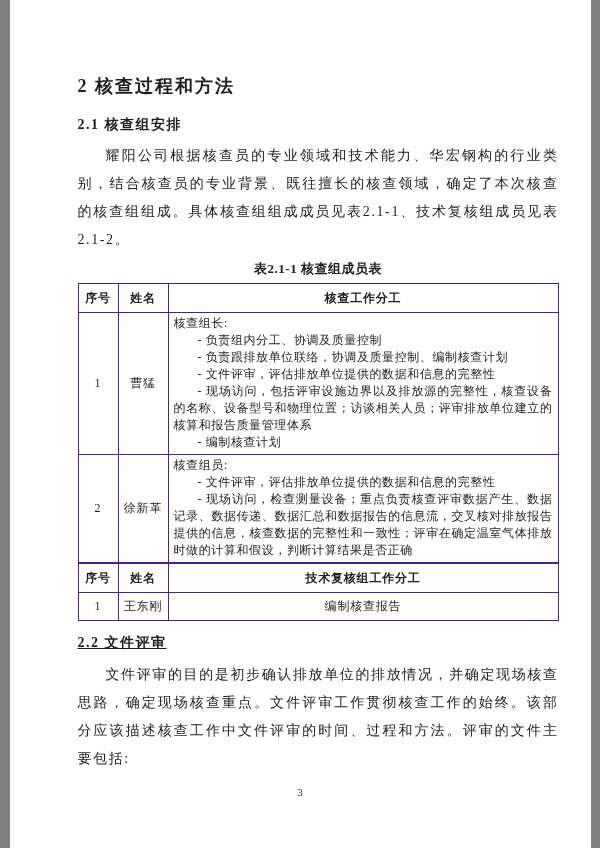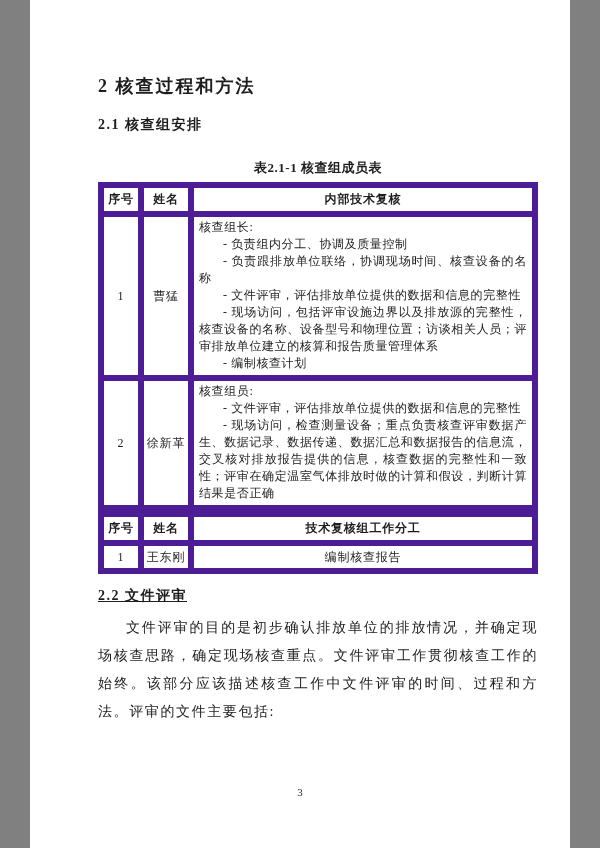--- a/index.html
+++ b/index.html
@@ -1,40 +1,40 @@
 <!DOCTYPE html>
 <html><head>
 <meta charset="utf-8">
 <style>
   * { margin: 0; padding: 0; box-sizing: border-box; }
   html, body { background: #808080; }
   .page {
     position: relative;
-    width: 540px;
+    width: 581px;
     height: 848px;
     margin: 0 auto;
     background: #ffffff;
     font-family: "Liberation Serif", "DejaVu Serif", serif;
     color: #1d1d1d;
     padding: 74px 32px 0 68px;
     overflow: hidden;
   }
   .doc-title {
     font-size: 18px;
     font-weight: bold;
     letter-spacing: 2px;
     line-height: 24px;
     margin-bottom: 17px;
   }
   .sec-heading {
     font-size: 14px;
     font-weight: bold;
     letter-spacing: 1.5px;
     line-height: 20px;
-    margin-bottom: 24px;
+    margin-bottom: 7px;
   }
   .body-para {
     font-size: 14px;
     line-height: 28px;
     letter-spacing: 1.6px;
     text-align: justify;
     text-indent: 2em;
     margin-bottom: 6px;
   }
   .tbl-caption {
@@ -44,21 +44,21 @@
     text-align: center;
     line-height: 18px;
     margin-bottom: 5px;
   }
   table.members {
     width: 100%;
     border-collapse: collapse;
     table-layout: fixed;
   }
   table.members th, table.members td {
-    border: 6px solid #4c1d95;
+    border: 1px solid #4c1d95;
     font-size: 12px;
     letter-spacing: 0.8px;
     vertical-align: middle;
   }
   table.members th {
     font-weight: bold;
     text-align: center;
     height: 29px;
     padding: 2px;
   }
@@ -88,42 +88,43 @@
 </style>
 </head>
 <body>
 
 <div class="page">
 
   <h1 class="doc-title">2 核查过程和方法</h1>
 
   <h2 class="sec-heading">2.1 核查组安排</h2>
 
+  <p class="body-para">耀阳公司根据核查员的专业领域和技术能力、华宏钢构的行业类别，结合核查员的专业背景、既往擅长的核查领域，确定了本次核查的核查组组成。具体核查组组成成员见表2.1-1、技术复核组成员见表2.1-2。</p>
 
   <div class="tbl-caption">表2.1-1 核查组成员表</div>
 
   <table class="members">
     <colgroup>
         <col class="c-no">
         <col class="c-name">
         <col>
       </colgroup>
     <tbody>
         <tr>
       <th>序号</th>
       <th>姓名</th>
-      <th>内部技术复核</th>
+      <th>核查工作分工</th>
     </tr>
     <tr>
       <td class="cell-no">1</td>
       <td class="cell-name">曹猛</td>
       <td class="cell-duties">
         <p class="duty-line">核查组长:</p>
         <p class="duty-line indented">- 负责组内分工、协调及质量控制</p>
-        <p class="duty-line indented">- 负责跟排放单位联络，协调现场时间、核查设备的名称</p>
+        <p class="duty-line indented">- 负责跟排放单位联络，协调及质量控制、编制核查计划</p>
         <p class="duty-line indented">- 文件评审，评估排放单位提供的数据和信息的完整性</p>
         <p class="duty-line indented">- 现场访问，包括评审设施边界以及排放源的完整性，核查设备的名称、设备型号和物理位置；访谈相关人员；评审排放单位建立的核算和报告质量管理体系</p>
         <p class="duty-line indented">- 编制核查计划</p>
       </td>
     </tr>
     <tr>
       <td class="cell-no">2</td>
       <td class="cell-name">徐新革</td>
       <td class="cell-duties">
         <p class="duty-line">核查组员:</p>

